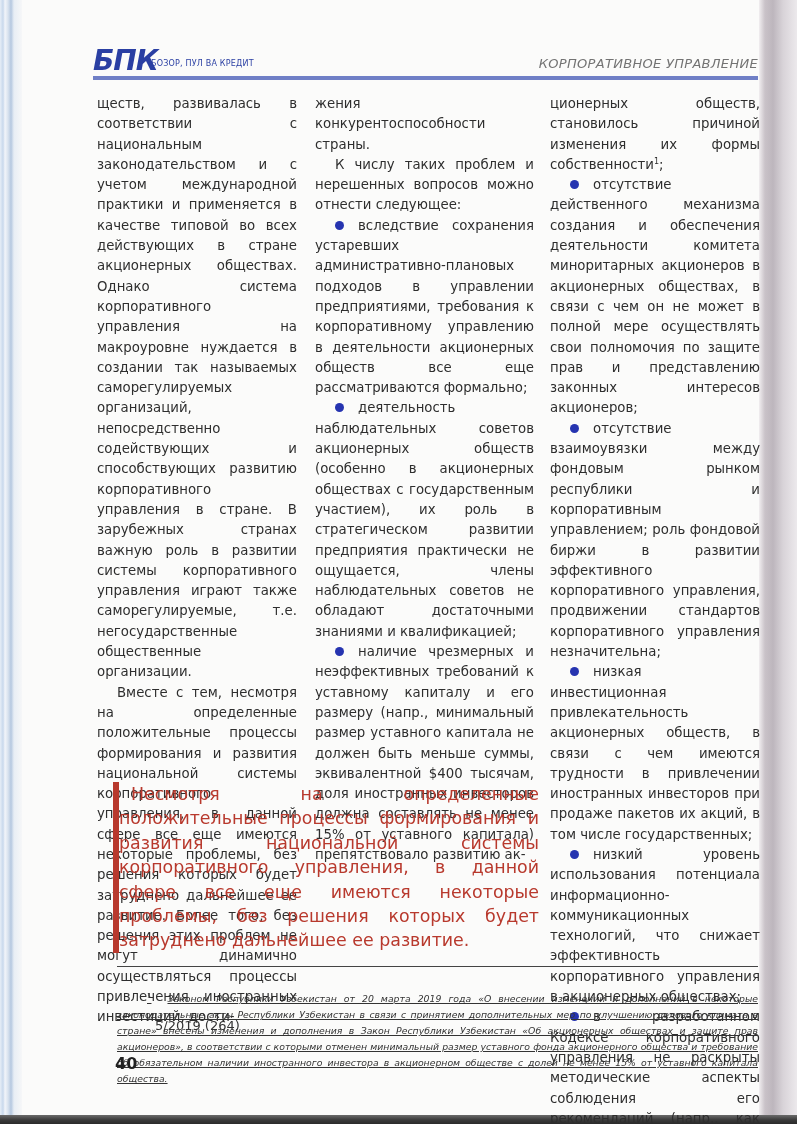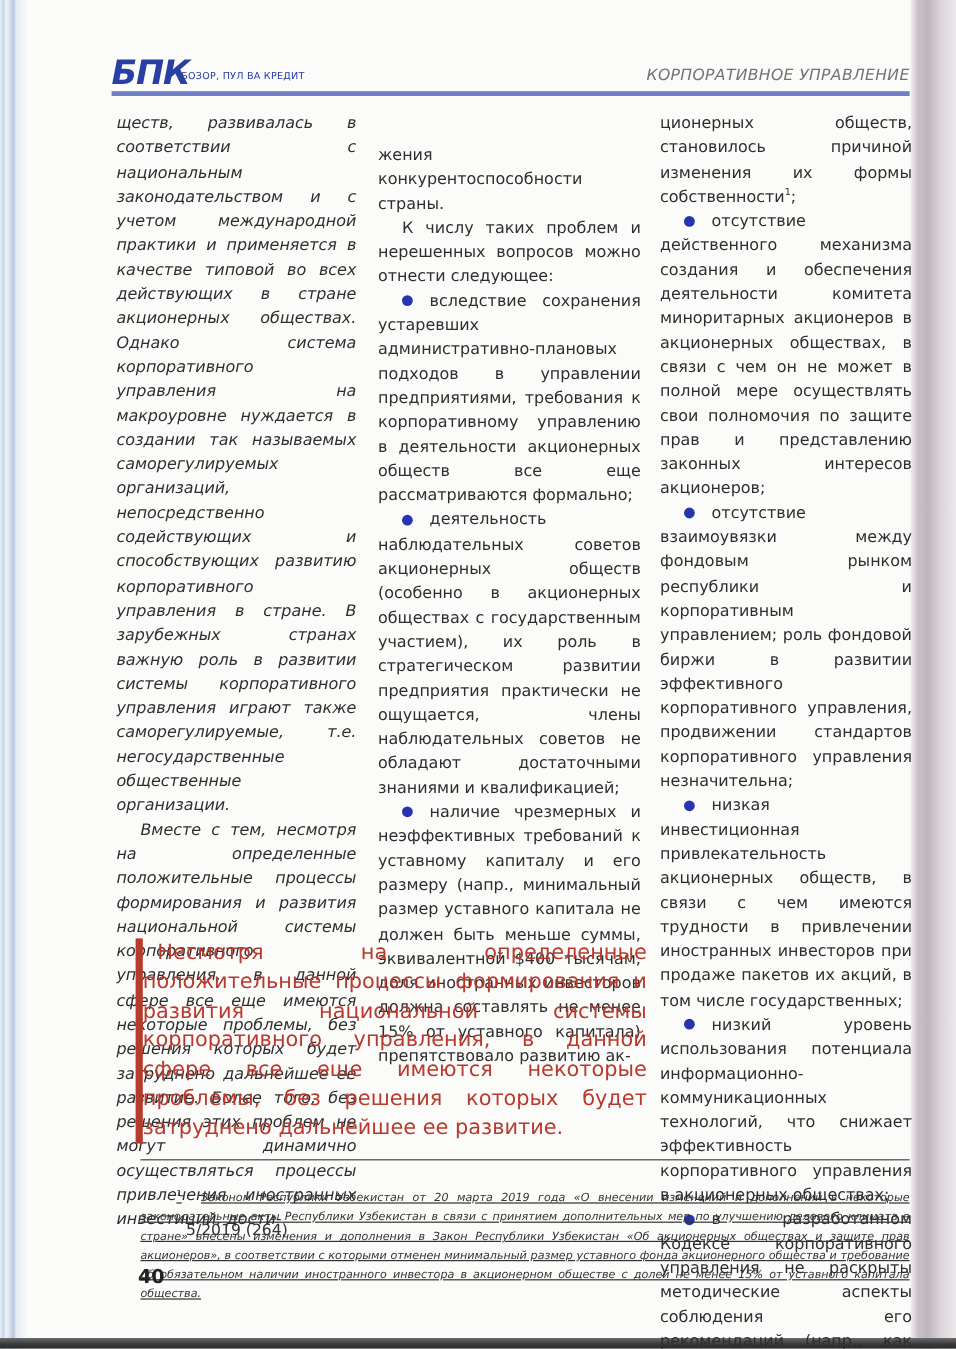--- a/index.html
+++ b/index.html
@@ -40,22 +40,22 @@
     position: absolute; left: 93px; top: 76px; width: 665px; height: 4px;
     background: #6f7fc6;
   }
   .col {
     position: absolute; top: 94px;
     font-size: 13.3px; line-height: 20.3px; text-align: justify;
     color: #2e2e2e;
   }
   .col p { margin: 0; text-indent: 0; }
   .col p.indent { text-indent: 20px; }
-  .col1 { left: 97px; width: 200px; font-style: italic; }
-  .col2 { left: 315px; width: 219px; margin-top: 26px; }
+  .col1 { left: 97px; width: 200px; }
+  .col2 { left: 315px; width: 219px; }
   .col3 { left: 550px; width: 210px; }
   .bullet { display: inline-block; width: 9px; height: 9px; border-radius: 50%; background: #2634b0; margin: 0 14px 1px 0; vertical-align: middle; }
   sup { font-size: 8px; line-height: 0; }
   .pullquote {
     position: absolute; left: 113px; top: 782px; width: 420px;
     border-left: 6px solid #b8392d; 
     font-size: 17.4px; line-height: 24.4px; color: #b8392d; text-align: justify;
   }
   .pullquote p { margin: 0; text-indent: 12px; }
   .fn-rule { position: absolute; left: 117px; top: 966px; width: 641px; height: 1px; background: #444; }

